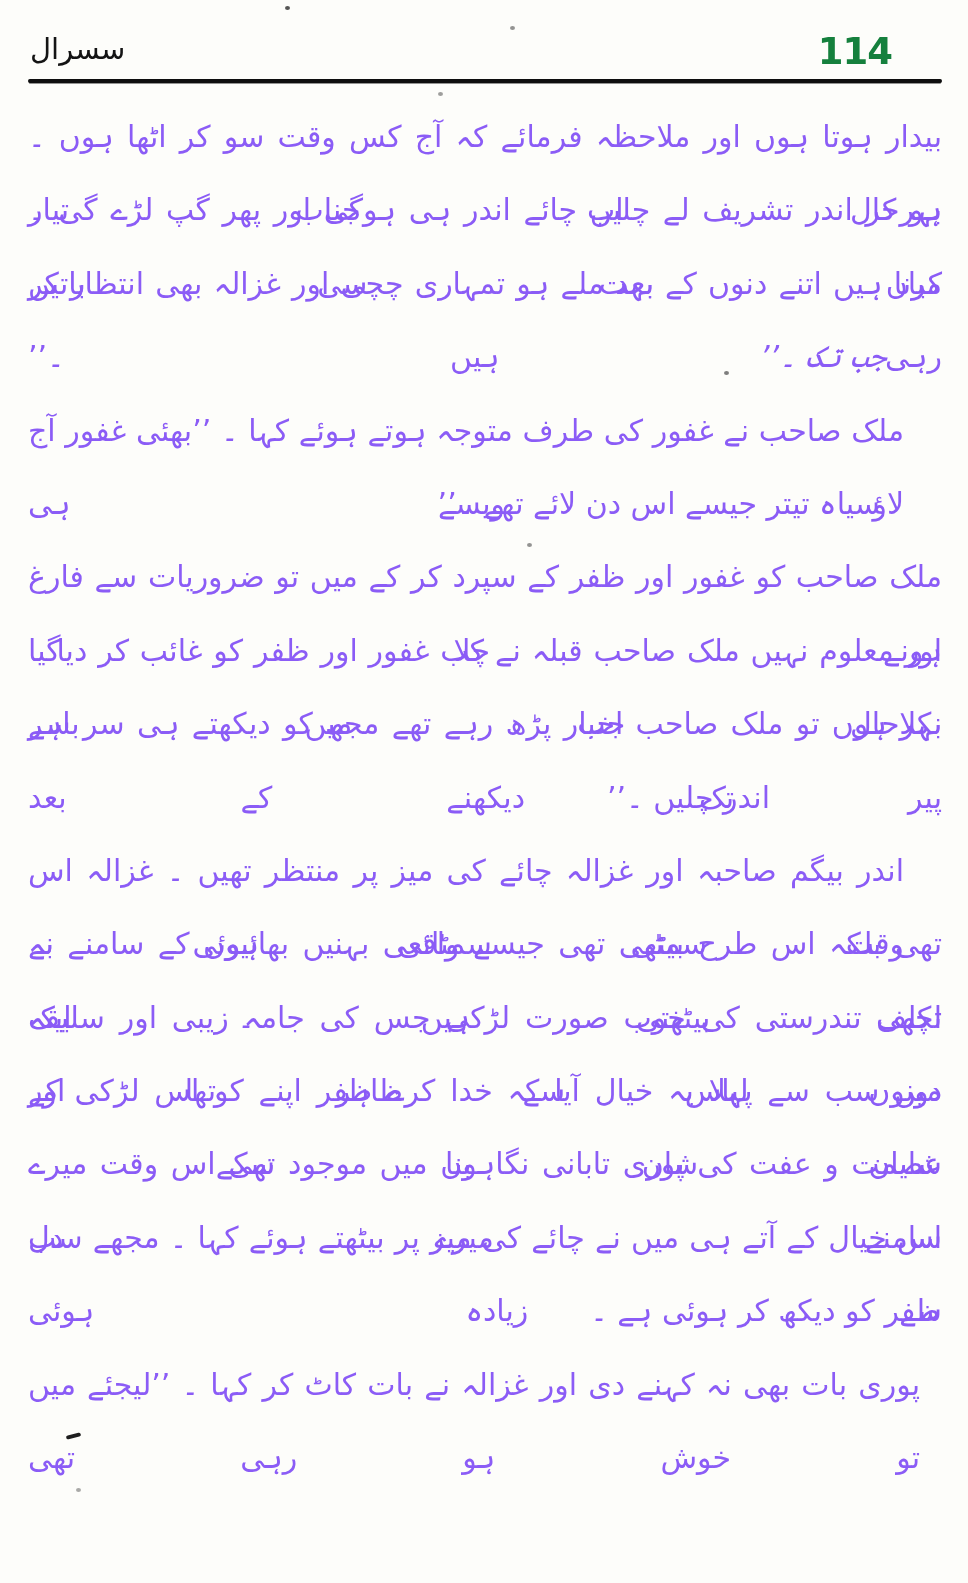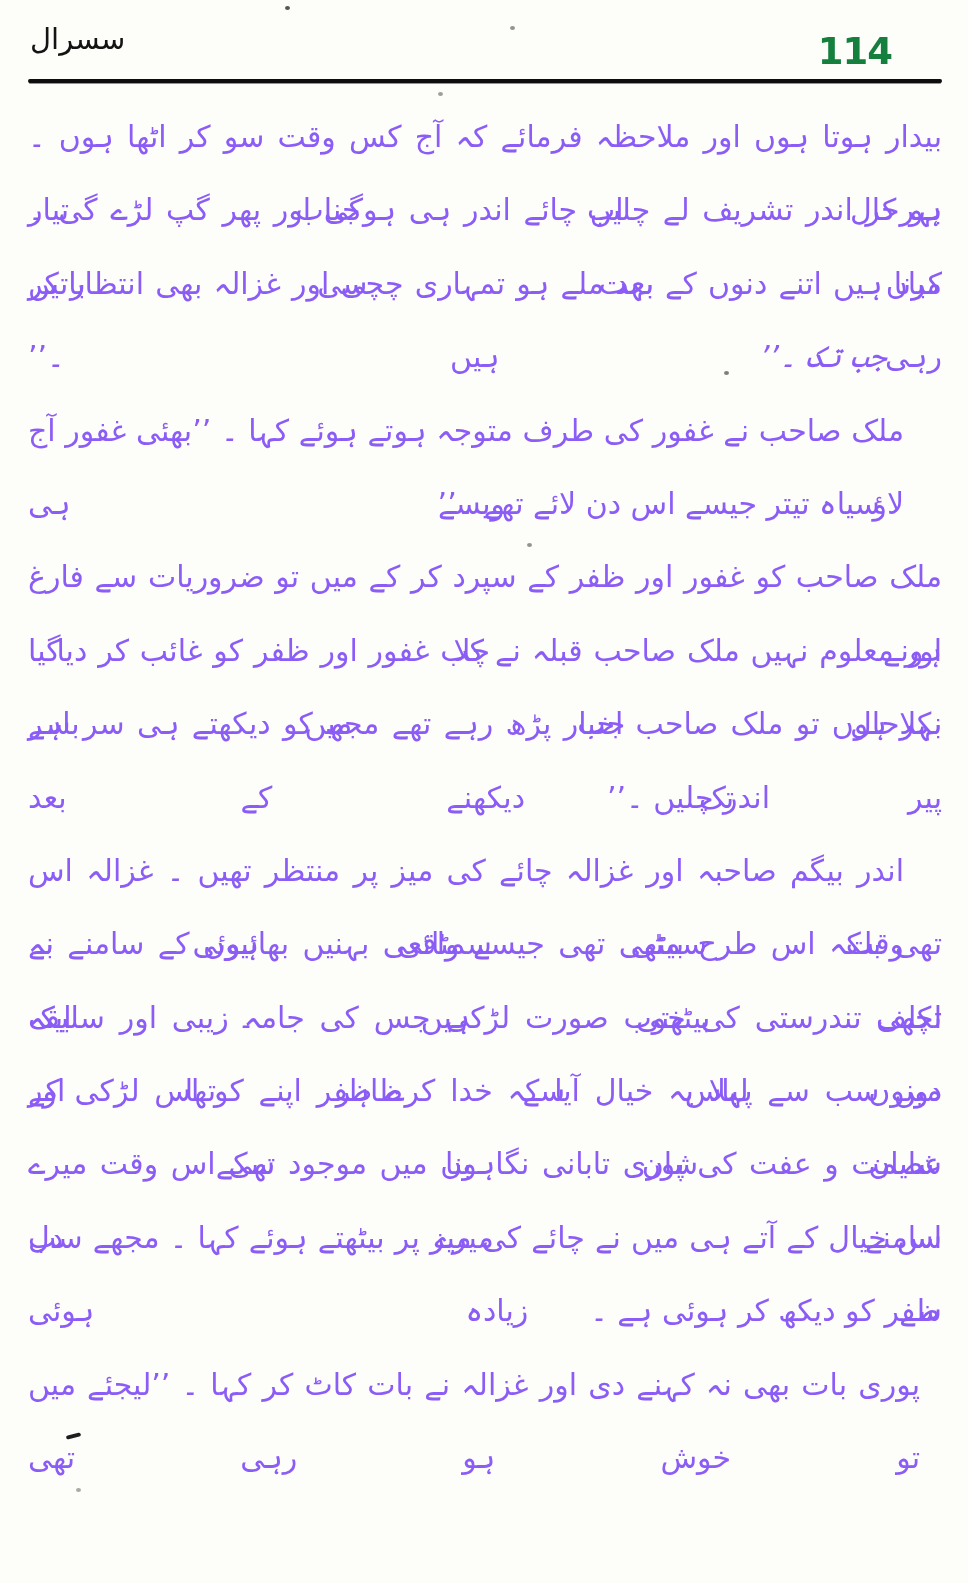--- a/index.html
+++ b/index.html
@@ -10,21 +10,21 @@
     font-family:"DejaVu Sans", sans-serif;
   }
   #page{
     position:relative;
     width:968px; height:1583px;
     background:#fdfdfa;
     color:#131313;
   }
   
   #running-title{
-    position:absolute; top:16px; left:30px;
+    position:absolute; top:26px; left:30px;
     font-size:29px; line-height:46px;
     direction:rtl;
     color:#141414;
   }
   #page-number{
     position:absolute; top:30px; right:76px;
     font-size:37px; font-weight:bold; letter-spacing:-1px;
     direction:ltr;
     color:#15803d;
   }

